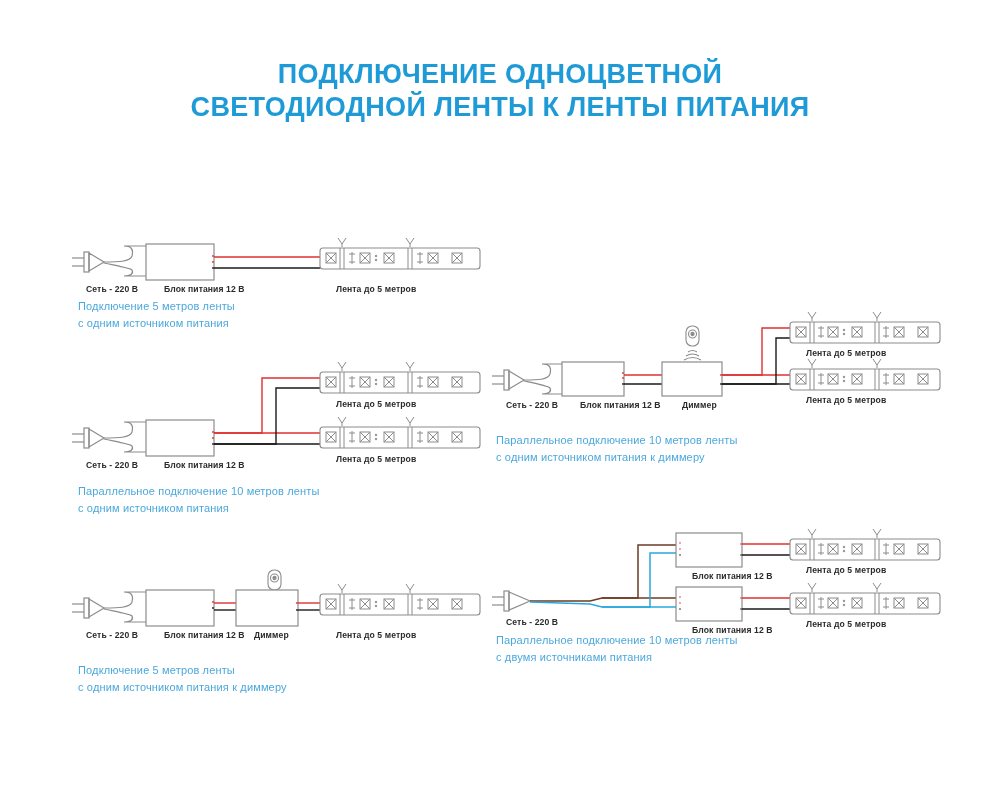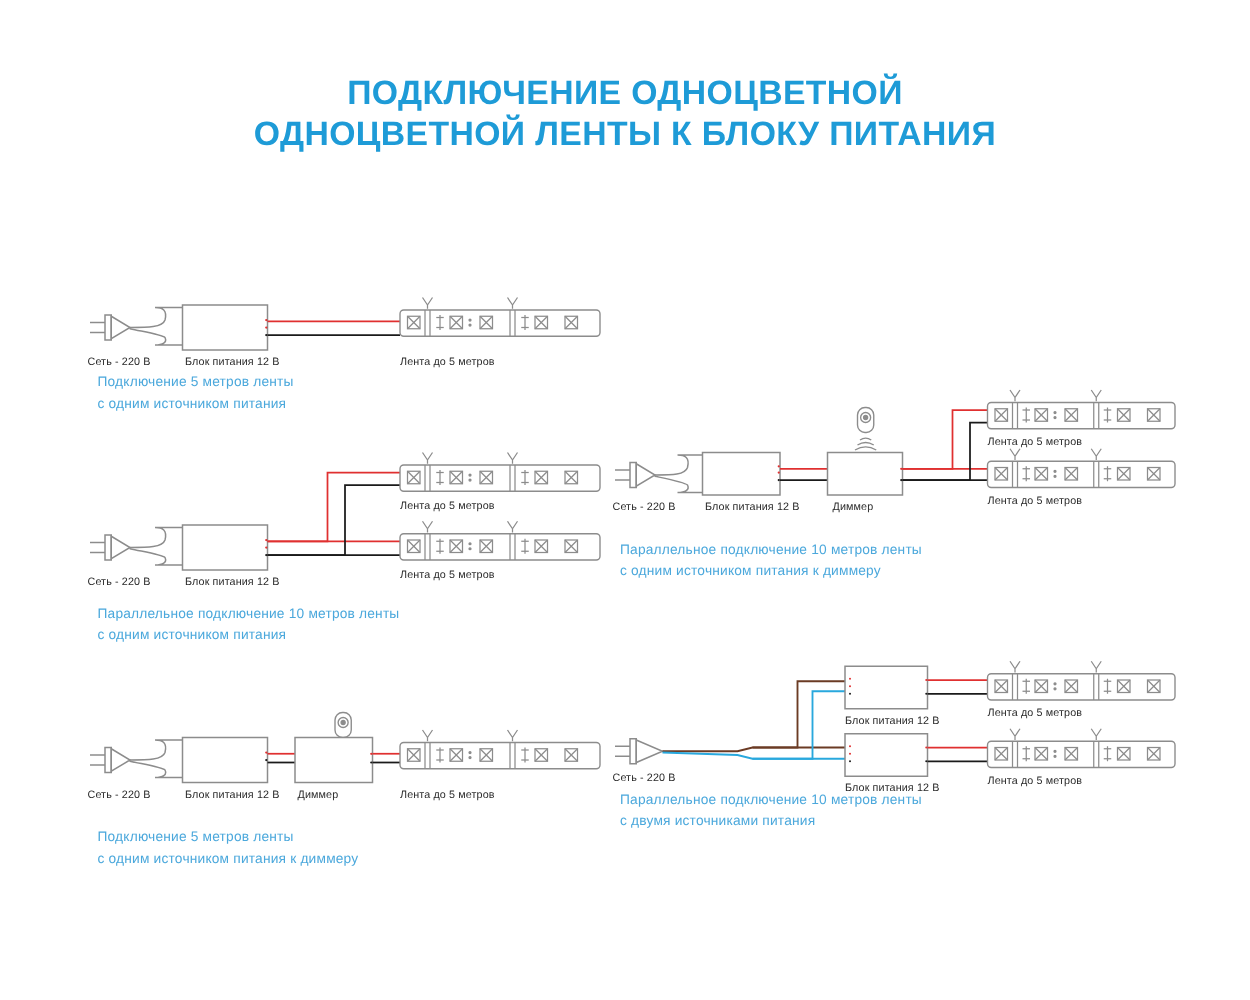--- a/index.html
+++ b/index.html
@@ -12,31 +12,31 @@
     position:absolute;left:0;top:58px;width:1000px;text-align:center;
     color:#1E9BD7;font-weight:bold;font-size:27px;line-height:33px;
     letter-spacing:.3px;
   }
   .diagram{position:absolute;}
   .caption{
     position:absolute;color:#4BA8DC;font-size:11px;line-height:17px;
     white-space:pre-line;letter-spacing:.15px;
   }
   .lbl{
-    position:absolute;color:#2b2b2b;font-size:8.6px;font-weight:normal;
-    white-space:nowrap;letter-spacing:.1px;
+    position:absolute;color:#2b2b2b;font-size:8.6px;font-weight:bold;
+    white-space:nowrap;letter-spacing:.1px;margin-left:16px;
   }
   svg{display:block;overflow:visible;}
 </style>
 </head>
 <body>
 
 <div class="title">
   <div>ПОДКЛЮЧЕНИЕ ОДНОЦВЕТНОЙ</div>
-  <div>ОДНОЦВЕТНОЙ ЛЕНТЫ К БЛОКУ ПИТАНИЯ</div>
+  <div>СВЕТОДИОДНОЙ ЛЕНТЫ К ЛЕНТЫ ПИТАНИЯ</div>
 </div>
 
 <div class="diagram" style="left:70px;top:236px;">
   <svg width="420" height="60" viewBox="0 0 420 60">
     <g fill="none" stroke="#8c8c8c" stroke-width="1.2">
       <line x1="2" y1="22" x2="14" y2="22"></line>
       <line x1="2" y1="30" x2="14" y2="30"></line>
       <rect x="14" y="16" width="5" height="20"></rect>
       <path d="M19 17 L34 26 L19 35 Z"></path>
       <path d="M34 26 C48 26 60 26 62 20 C64 12 60 10 54 10 L76 10" stroke-linecap="round"></path>

